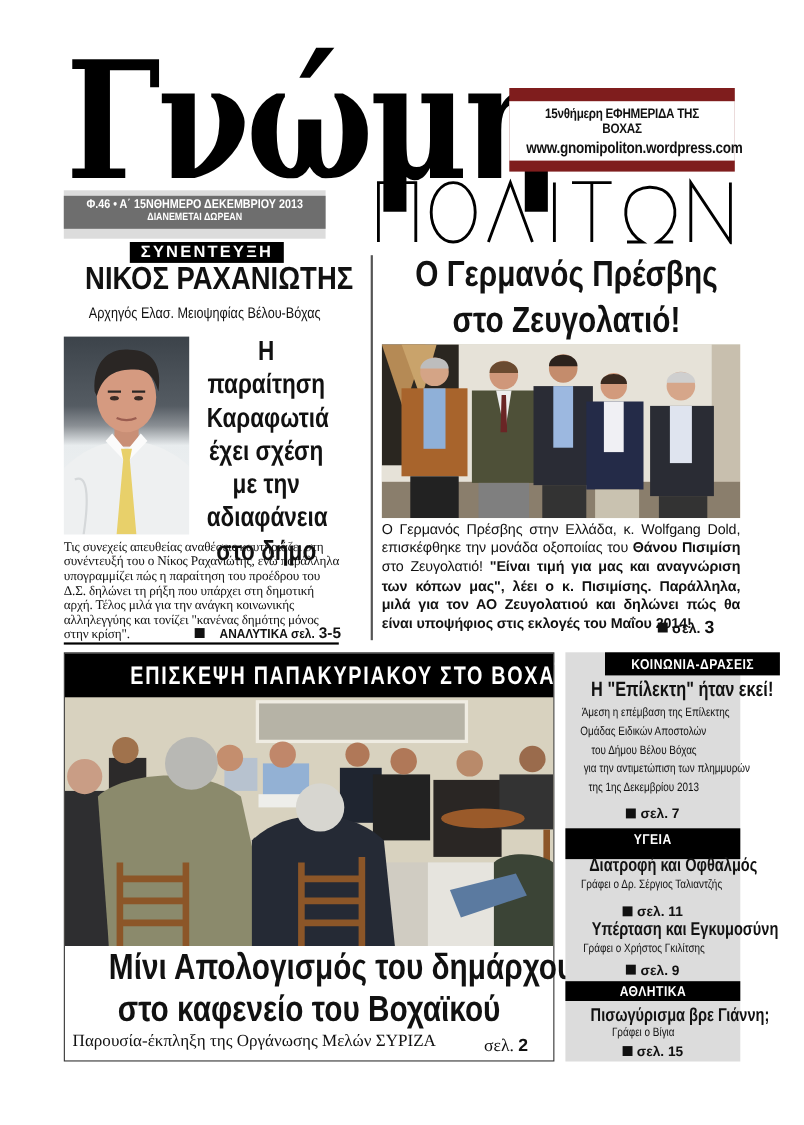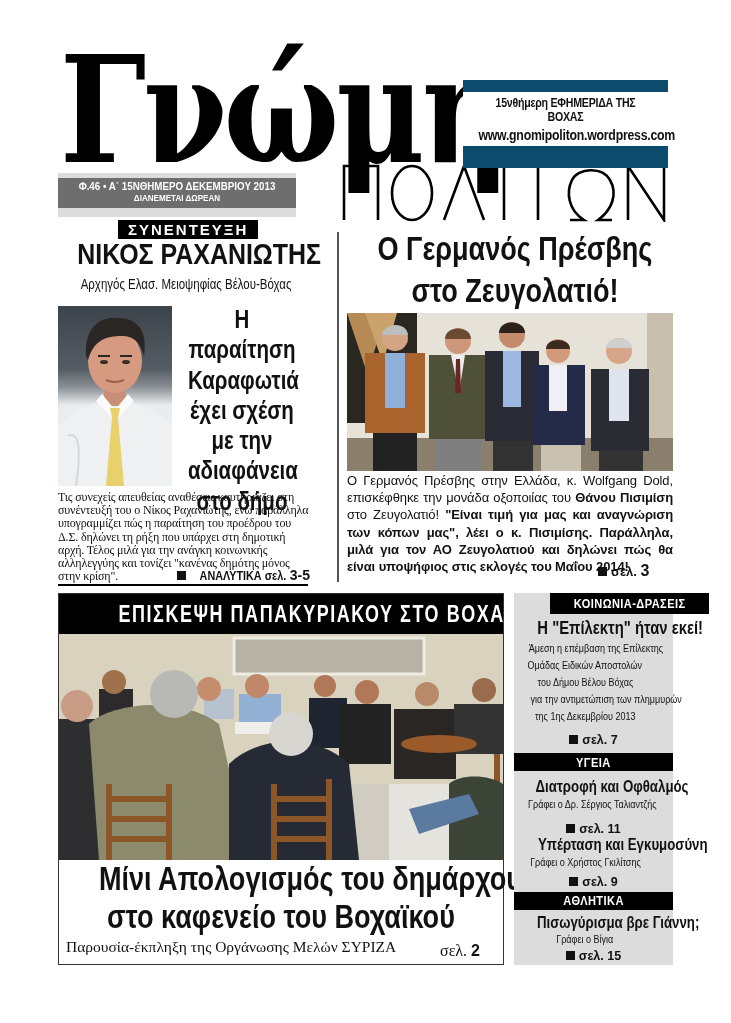--- a/index.html
+++ b/index.html
@@ -14,21 +14,21 @@
     font-size: 148px; line-height: 140px; letter-spacing: -4px; color: #000;
     transform: scaleX(0.82); transform-origin: left top; white-space: nowrap;
   }
   #masthead-sub {
     left: 340px; top: 162px; font-family: "DejaVu Sans", sans-serif; font-weight: normal;
     font-size: 68px; line-height: 68px; letter-spacing: 10px; color: #000;
     transform: scaleX(1.0); transform-origin: left top; white-space: nowrap;
     font-weight: 200;
   }
 
-  #tagline-box { left: 463px; top: 80px; width: 205px; height: 88px; background: #0c4a6e; }
+  #tagline-box { left: 463px; top: 80px; width: 205px; height: 76px; background: #7f1d1d; }
   #tagline-inner {
     position: absolute; left: 0; top: 12px; width: 205px; height: 54px; background: #fff;
     text-align: center; display: flex; flex-direction: column; justify-content: center;
   }
   #tagline-line1 { font-size: 12.5px; font-weight: bold; letter-spacing: -0.3px; display:block; transform: scaleX(0.85); }
   #tagline-line2 { font-size: 14.5px; font-weight: bold; letter-spacing: -0.3px; display:block; transform: scaleX(0.85); margin-top: 3px; }
 
   #issue-box { left: 58px; top: 173px; width: 238px; height: 44px; background: #dcdcdc; }
   #issue-inner {
     position: absolute; left: 0; top: 5px; width: 238px; height: 30px; background: #6e6e6e;
@@ -311,21 +311,21 @@
   <div class="sb-title" style="top:23px; line-height:24px; font-size:19px;"><span>Η "Επίλεκτη" ήταν εκεί!</span></div>
   <div class="sb-text" style="top:47px;">
     <div><span>Άμεση η επέμβαση της Επίλεκτης</span></div>
     <div><span>Ομάδας Ειδικών Αποστολών</span></div>
     <div><span>του Δήμου Βέλου Βόχας</span></div>
     <div><span>για την αντιμετώπιση των πλημμυρών</span></div>
     <div><span>της 1ης  Δεκεμβρίου 2013</span></div>
   </div>
   <div class="sb-ref" style="top:140px;"><span class="sq"></span><span>σελ. 7</span></div>
 
-  <div class="sb-kicker" style="top:160px; height:18px; line-height:19px;"><span>ΥΓΕΙΑ</span></div>
+  <div class="sb-kicker" style="top:160px; height:28px; line-height:19px;"><span>ΥΓΕΙΑ</span></div>
   <div class="sb-title" style="top:183px; line-height:22px;"><span>Διατροφή και Οφθαλμός</span></div>
   <div class="sb-text" style="top:203px;"><span>Γράφει ο Δρ. Σέργιος Ταλιαντζής</span></div>
   <div class="sb-ref" style="top:229px;"><span class="sq"></span><span>σελ. 11</span></div>
   <div class="sb-title" style="top:241px; line-height:22px;"><span>Υπέρταση και Εγκυμοσύνη</span></div>
   <div class="sb-text" style="top:261px;"><span>Γράφει ο Χρήστος Γκιλίτσης</span></div>
   <div class="sb-ref" style="top:282px;"><span class="sq"></span><span>σελ. 9</span></div>
 
   <div class="sb-kicker" style="top:299px; height:18px; line-height:18px;"><span>ΑΘΛΗΤΙΚΑ</span></div>
   <div class="sb-title" style="top:319px; line-height:22px;"><span>Πισωγύρισμα βρε Γιάννη;</span></div>
   <div class="sb-text" style="top:338px;"><span>Γράφει ο Βίγια</span></div>

